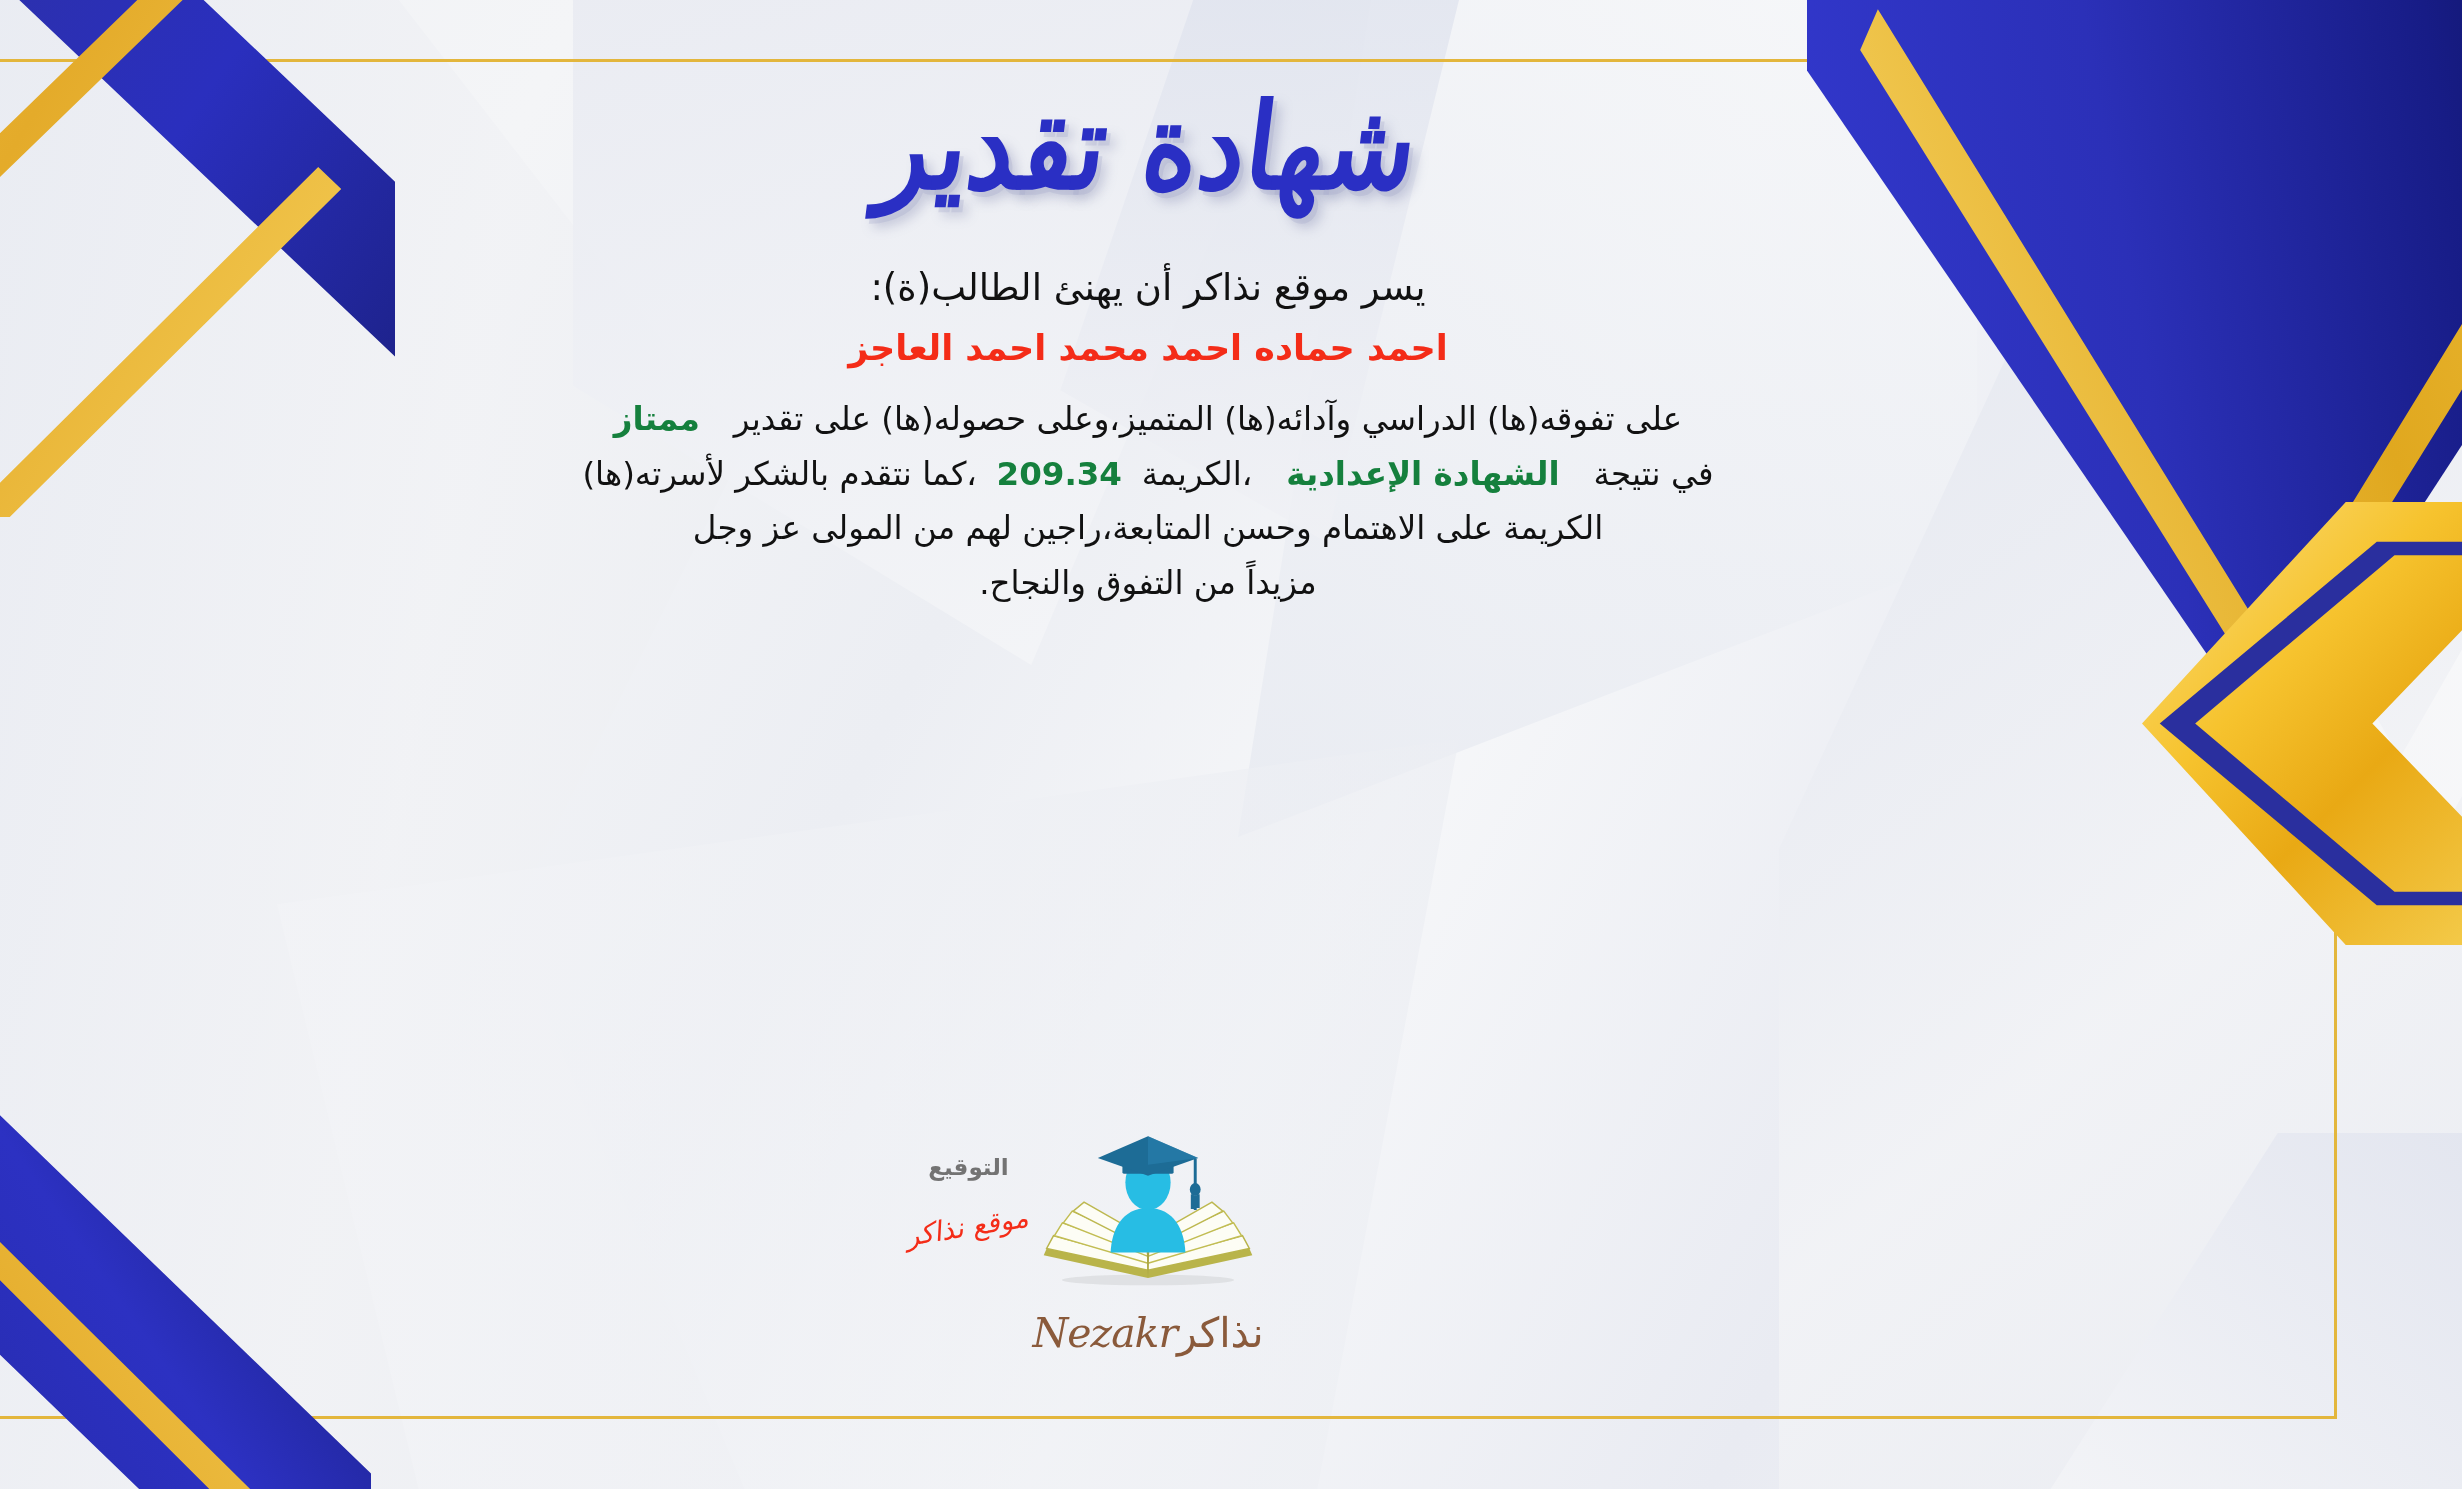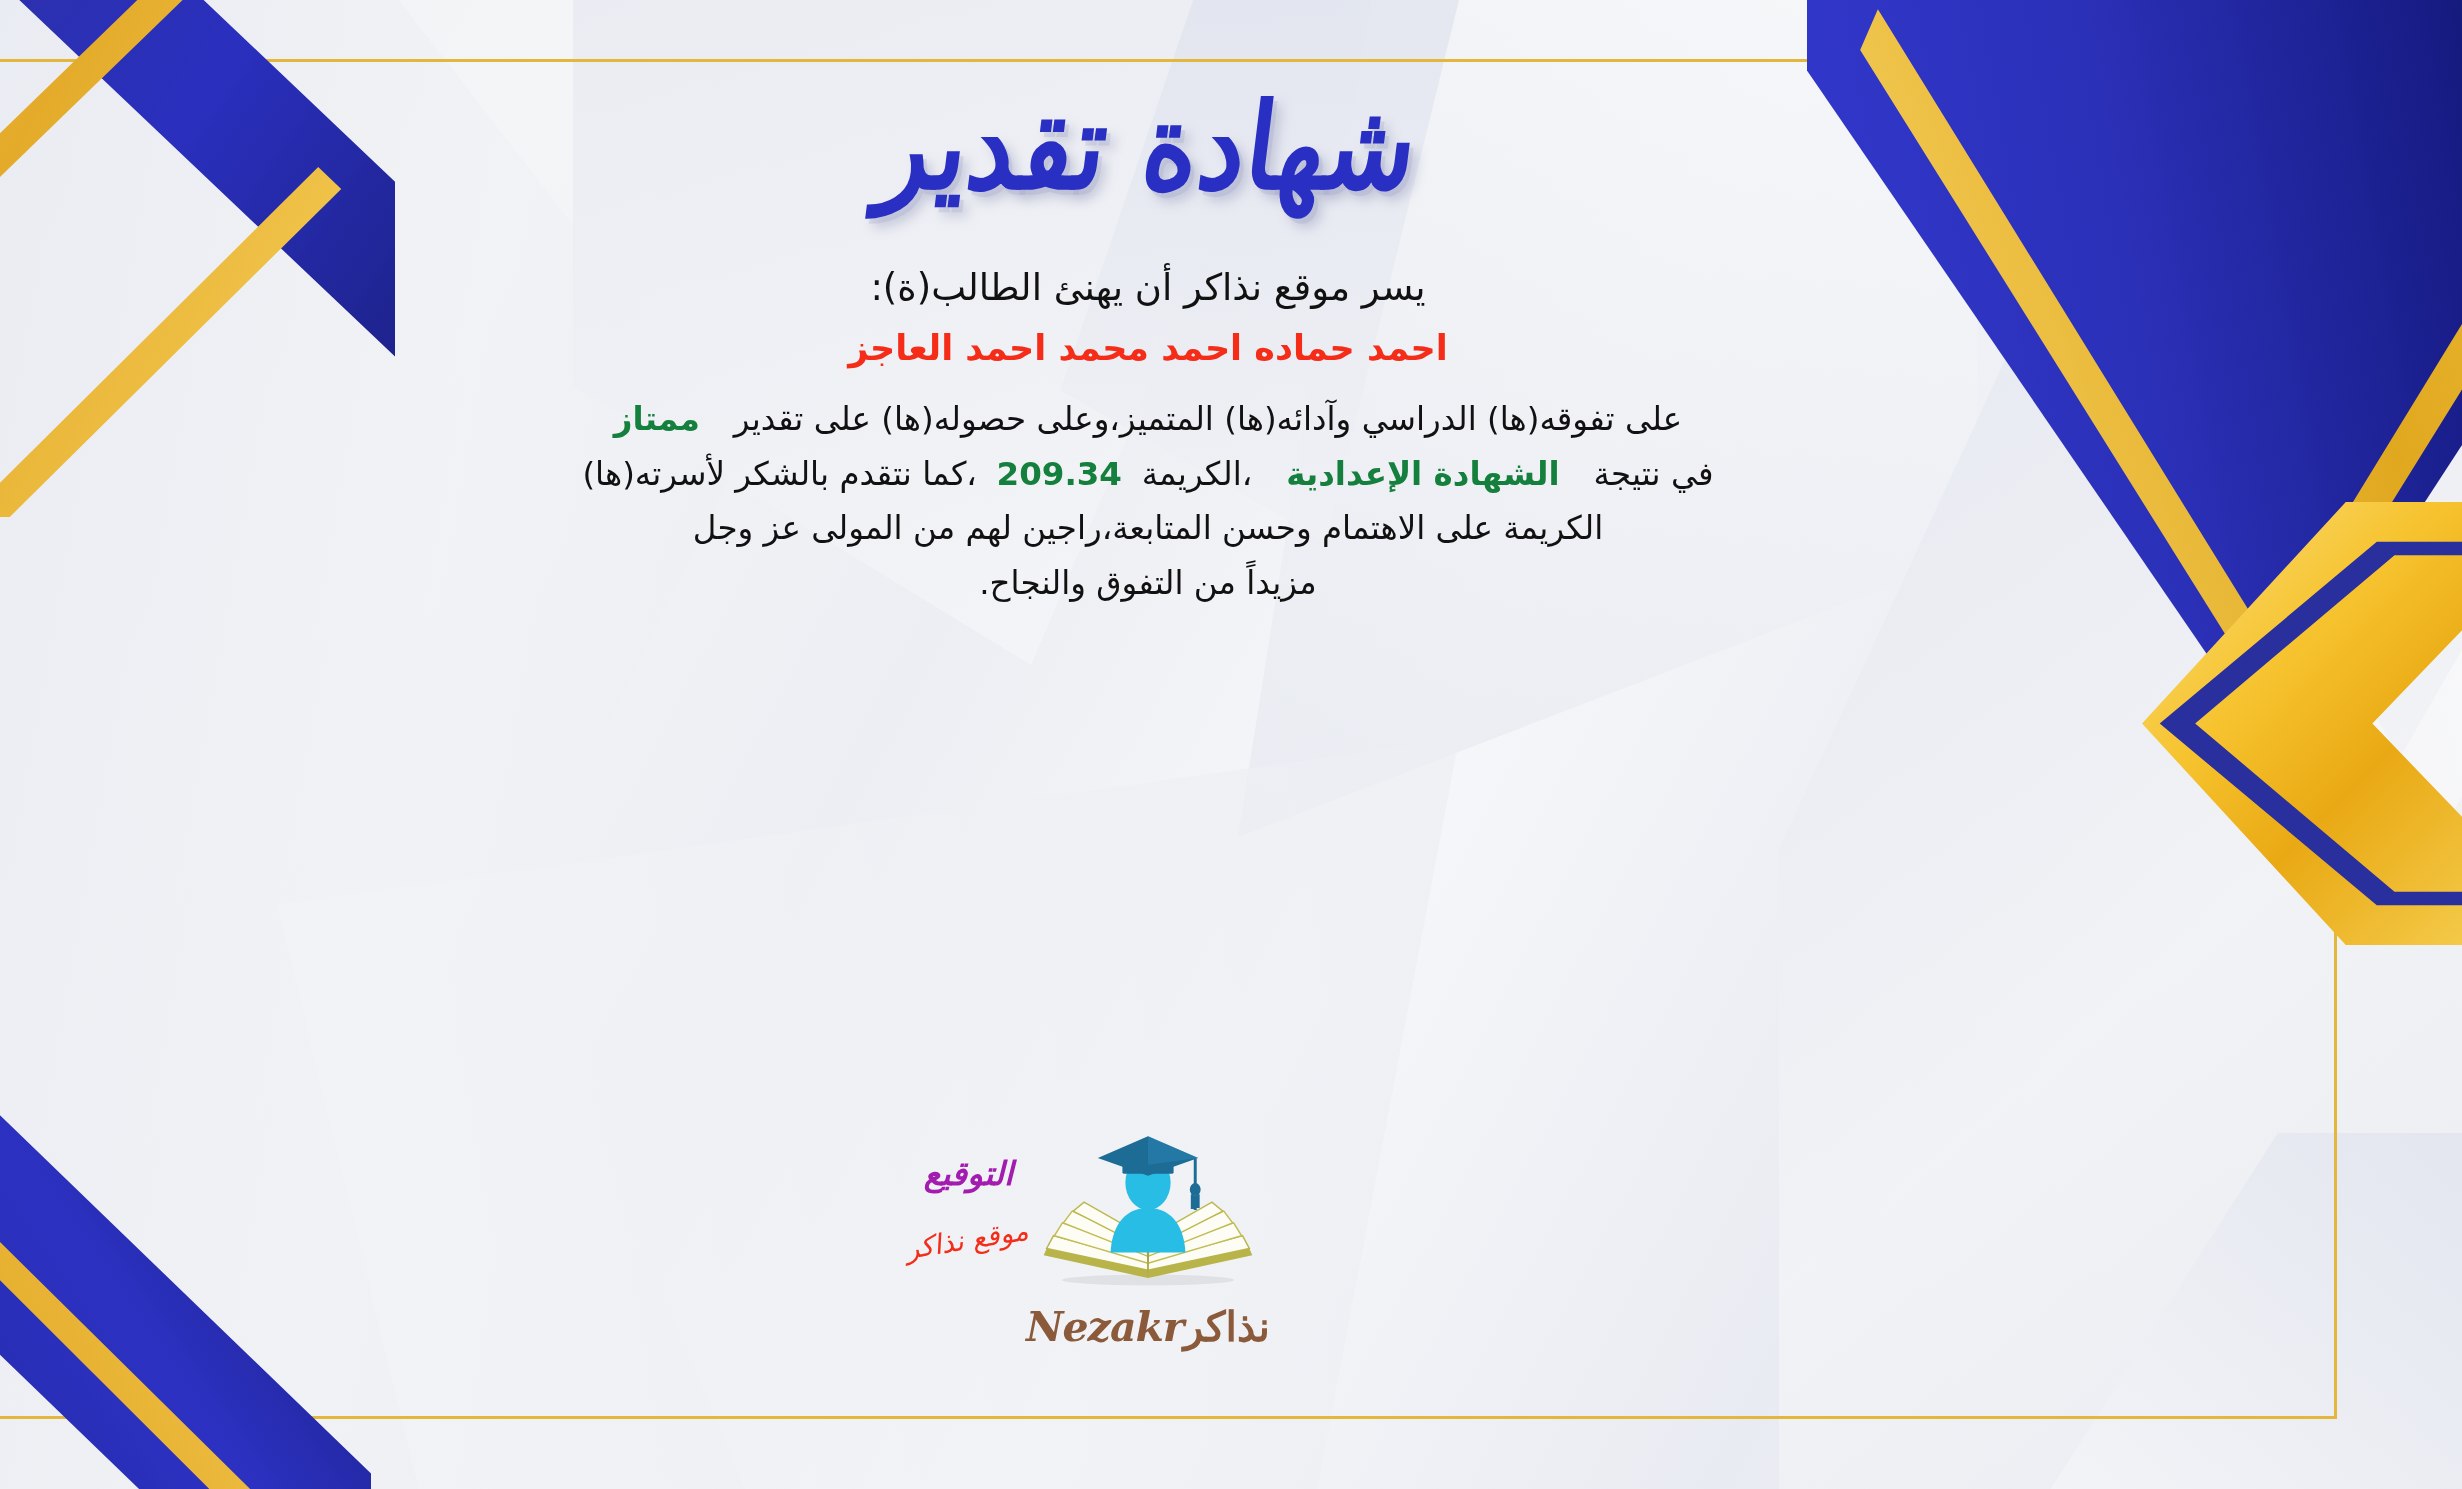--- a/index.html
+++ b/index.html
@@ -194,25 +194,24 @@
   }
 
   .sign-col{
     position:absolute;
     right:1216px;
     top:19.7px;
     width:305px;
     text-align:center;
   }
   .sign-label{
-    font-size:33px;
+    font-size:23px;
     font-weight:700;
-    color:#a21caf;
+    color:#737373;
     letter-spacing:-0.5px;
-    font-style:italic;
   }
   .signature{
     margin-top:30.5px;
     font-family:"DejaVu Serif","Liberation Serif",serif;
     font-size:27.6px;
     color:#f42c18;
     transform:rotate(-9deg) skewX(-12deg);
     display:inline-block;
     font-weight:400;
   }
@@ -221,24 +220,24 @@
   .logo-col{
     position:absolute;
     left:50%;
     transform:translateX(-50%);
     top:0;
     width:404px;
     text-align:center;
   }
   .logo-mark{ width:246px; height:163px; margin:0 auto; display:block; }
   .logo-text{
-    margin-top:6px;
+    margin-top:12px;
     font-family:"DejaVu Serif","Liberation Serif",serif;
     font-size:41px;
-    font-weight:700;
+    font-weight:400;
     color:#8a5a3b;
     letter-spacing:-1px;
     white-space:nowrap;
     direction:rtl;
   }
   .logo-text .latin{ direction:ltr; display:inline-block; font-style:italic; }
 </style>
 </head>
 <body>
 

